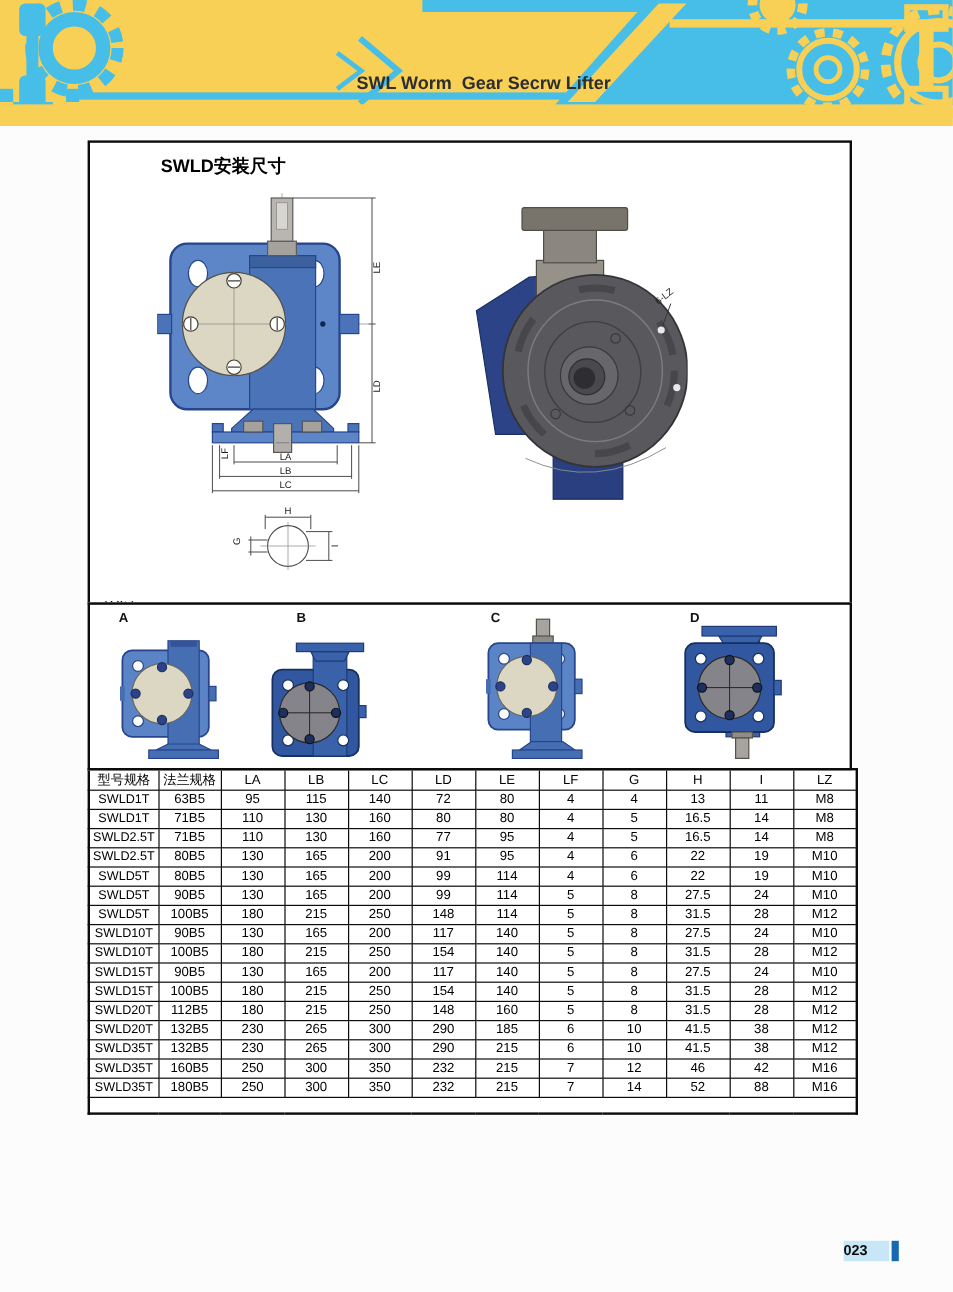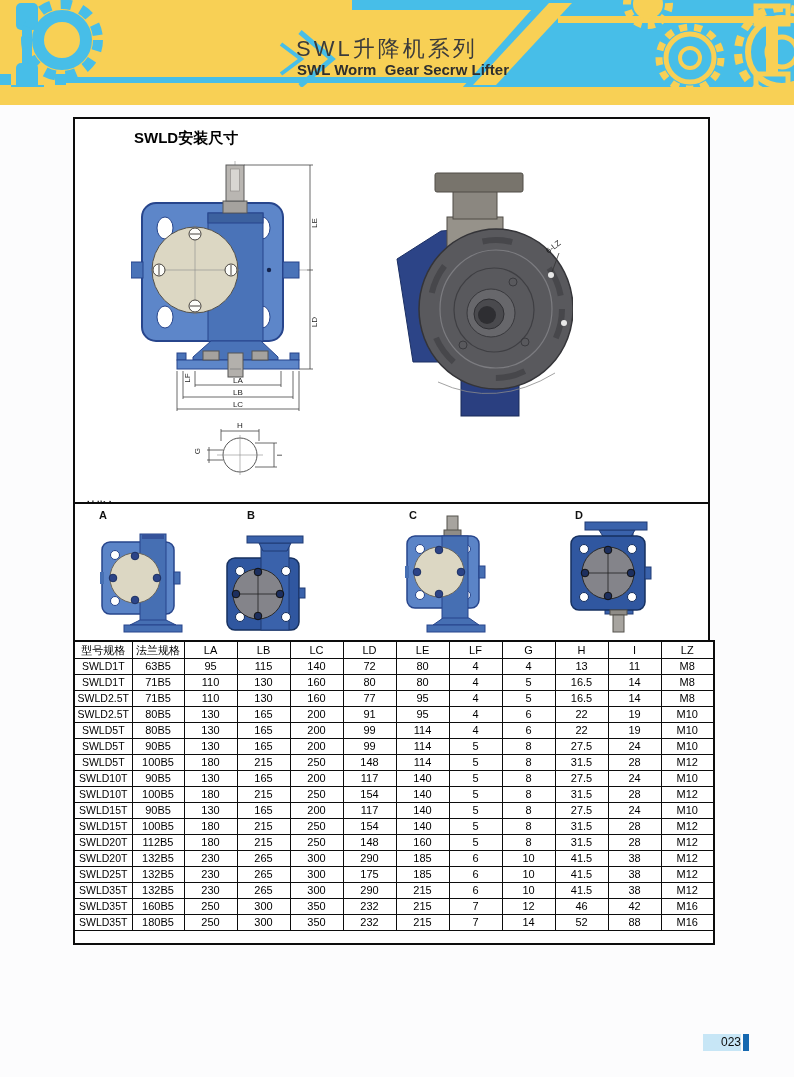--- a/index.html
+++ b/index.html
@@ -41,21 +41,21 @@
     border:1px solid #0c0c0c;text-align:center;vertical-align:middle;
     font-size:11px;padding:0;height:15px;line-height:15px;color:#000;
     overflow:hidden;white-space:nowrap;
   }
   table.spec th{font-weight:normal;height:16px;margin-left:44px;}
   table.spec td:first-child{font-size:10.5px;}
   table.spec tr.empty td{height:12px;}
   
   .pageno{position:absolute;left:703px;top:1034px;display:flex;align-items:stretch;height:17px;}
   .pageno .num{
-    background:#c7e6f6;width:38px;text-align:right;font-weight:normal;
+    background:#c7e6f6;width:38px;text-align:left;font-weight:bold;
     font-size:12px;line-height:17px;color:#0b0b0b;
   }
   .pageno .bar{width:6px;background:#1668b0;margin-left:2px;}
   
   .cl{stroke:#8a8a8a;stroke-width:0.6;}
   .dim{stroke:#444;stroke-width:0.8;fill:none;}
   .dtxt{font-size:8px;fill:#222;font-family:"Liberation Sans",sans-serif;}
 </style>
 </head>
 <body>
@@ -107,21 +107,20 @@
         <circle cx="782" cy="52" r="44" fill="none" stroke="#F8D055" stroke-width="8" stroke-dasharray="10 8"></circle>
         <circle cx="782" cy="52" r="15" fill="none" stroke="#F8D055" stroke-width="5"></circle>
       </g>
       <g fill="none" stroke="#F8D055" stroke-width="5">
         <rect x="756" y="6" width="32" height="18"></rect>
         <rect x="756" y="74" width="32" height="18"></rect>
         <rect x="766" y="24" width="12" height="50" fill="#F8D055" stroke="none"></rect>
       </g>
       <rect x="0" y="87" width="794" height="18" fill="#F8D055"></rect>
     </svg>
-    <div class="hdr-title">SWL升降机系列</div>
     <div class="hdr-sub">SWL Worm  Gear Secrw Lifter</div>
   </header>
 
   <main class="doc">
 
     <section class="box1">
       <div class="sec-title">SWLD安装尺寸</div>
 
       <svg class="front" width="190" height="255" viewBox="0 0 190 255">
         <line x1="104" y1="4" x2="104" y2="218" class="cl"></line>
@@ -544,34 +543,20 @@
             <td>300</td>
             <td>290</td>
             <td>185</td>
             <td>6</td>
             <td>10</td>
             <td>41.5</td>
             <td>38</td>
             <td>M12</td>
           </tr>
           <tr>
-            <td>SWLD25T</td>
-            <td>132B5</td>
-            <td>230</td>
-            <td>265</td>
-            <td>300</td>
-            <td>175</td>
-            <td>185</td>
-            <td>6</td>
-            <td>10</td>
-            <td>41.5</td>
-            <td>38</td>
-            <td>M12</td>
-          </tr>
-          <tr>
             <td>SWLD35T</td>
             <td>132B5</td>
             <td>230</td>
             <td>265</td>
             <td>300</td>
             <td>290</td>
             <td>215</td>
             <td>6</td>
             <td>10</td>
             <td>41.5</td>

